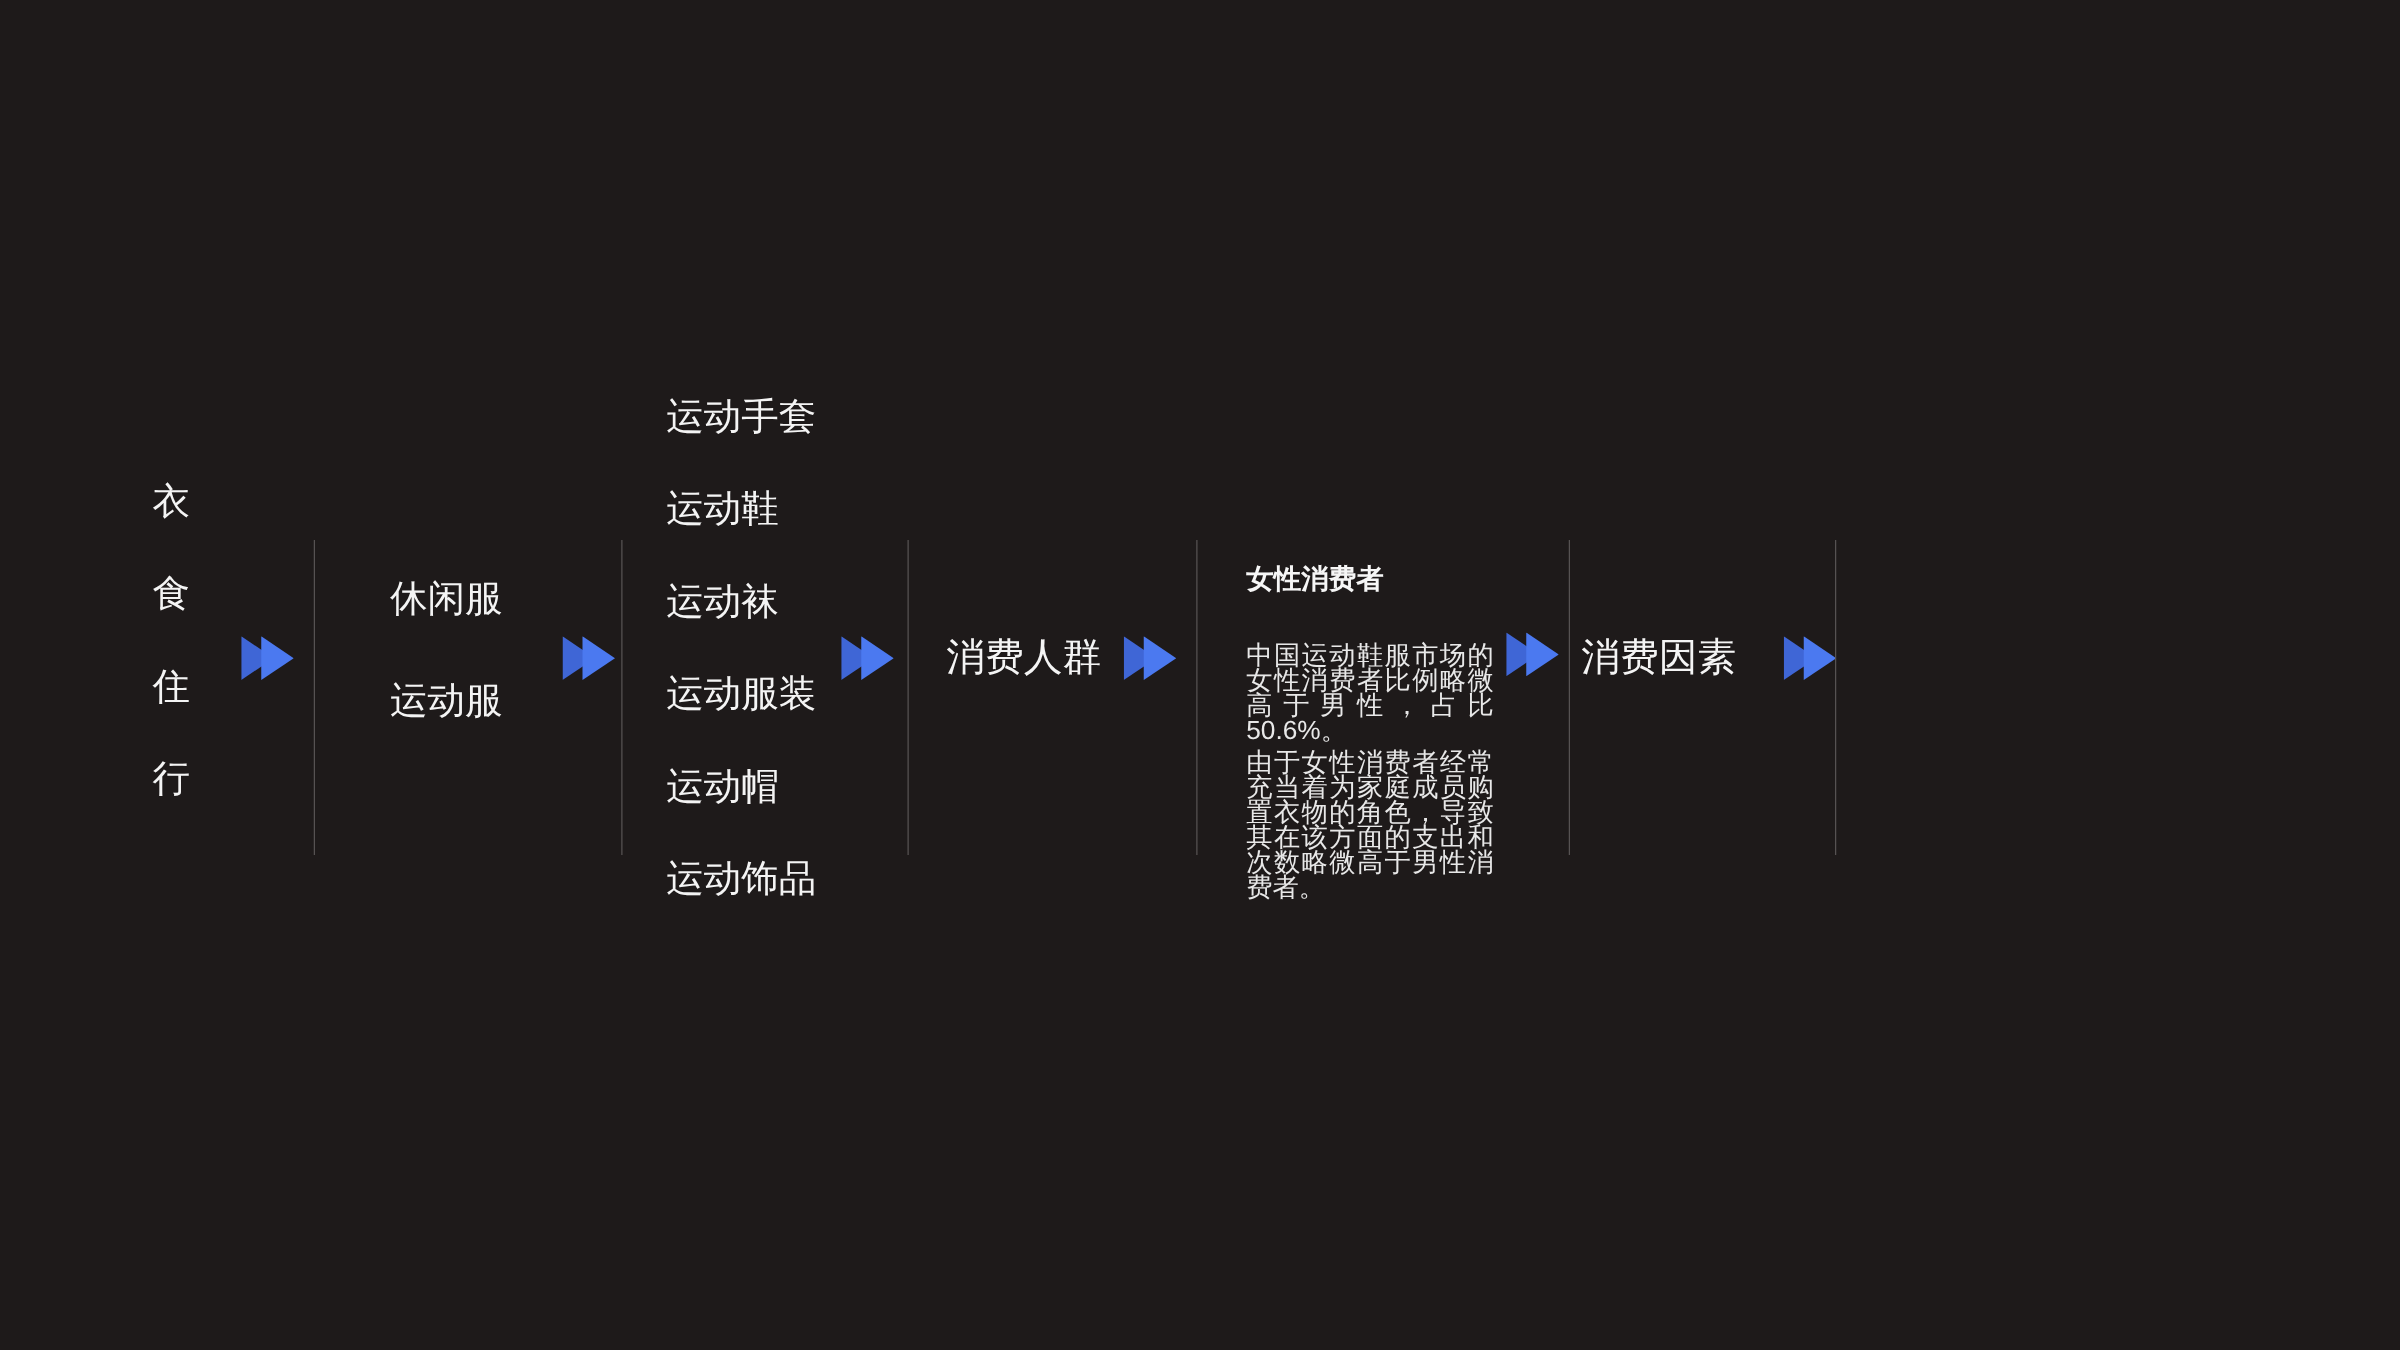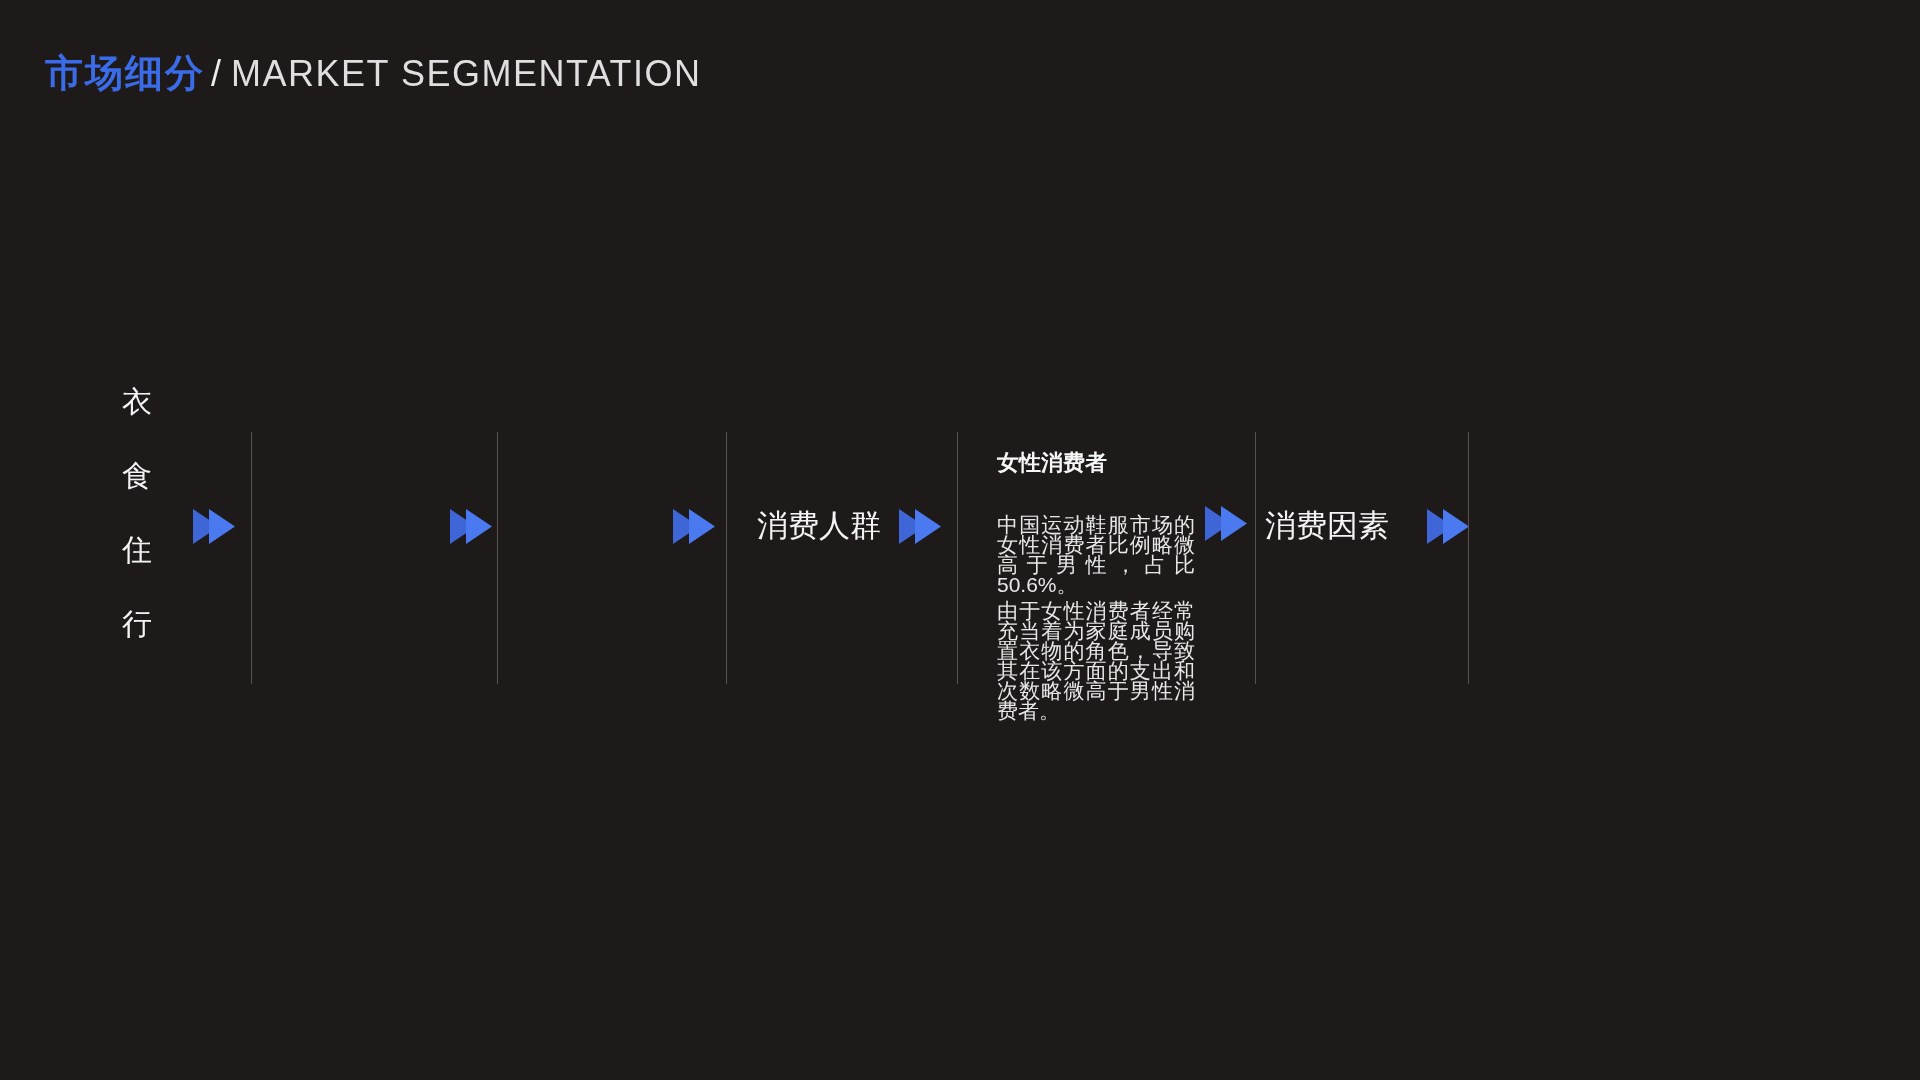--- a/index.html
+++ b/index.html
@@ -50,48 +50,55 @@
   .stage7{position:absolute;left:1513px;top:388px;display:flex;flex-direction:column;gap:34px;}
   .stat-row{display:flex;align-items:baseline;font-size:27px;line-height:30px;white-space:nowrap;}
   .stat-label{color:#f4f4f4;}
   .stat-value{color:#f4f4f4;margin-left:15px;}
 </style>
 </head>
 <body>
 
 <div class="slide">
 
-  <div class="title-row">
-    <span class="title-zh">市场细分</span>
-    <span class="title-sep">/</span>
-    <span class="title-en">MARKET SEGMENTATION</span>
-  </div>
 
   <div class="stage-list stage1">
     <div class="stage-item">衣</div>
     <div class="stage-item">食</div>
     <div class="stage-item">住</div>
     <div class="stage-item">行</div>
   </div>
 
   <svg class="ff-arrow" style="left:193px" viewBox="0 0 42 35">
     <path d="M0,0 L26,17.5 L0,35 Z" fill="#3f66d6"></path>
     <path d="M16,0 L42,17.5 L16,35 Z" fill="#4b79f0"></path>
   </svg>
 
   <div class="vdivider" style="left:251px"></div>
 
+  <div class="stage-list stage2">
+    <div class="stage-item">休闲服</div>
+    <div class="stage-item">运动服</div>
+  </div>
 
   <svg class="ff-arrow" style="left:450px" viewBox="0 0 42 35">
     <path d="M0,0 L26,17.5 L0,35 Z" fill="#3f66d6"></path>
     <path d="M16,0 L42,17.5 L16,35 Z" fill="#4b79f0"></path>
   </svg>
 
   <div class="vdivider" style="left:497px"></div>
 
+  <div class="stage-list stage3">
+    <div class="stage-item">运动手套</div>
+    <div class="stage-item">运动鞋</div>
+    <div class="stage-item">运动袜</div>
+    <div class="stage-item">运动服装</div>
+    <div class="stage-item">运动帽</div>
+    <div class="stage-item">运动饰品</div>
+  </div>
 
   <svg class="ff-arrow" style="left:673px" viewBox="0 0 42 35">
     <path d="M0,0 L26,17.5 L0,35 Z" fill="#3f66d6"></path>
     <path d="M16,0 L42,17.5 L16,35 Z" fill="#4b79f0"></path>
   </svg>
 
   <div class="vdivider" style="left:726px"></div>
 
   <div class="stage-label stage4-label">消费人群</div>
 

